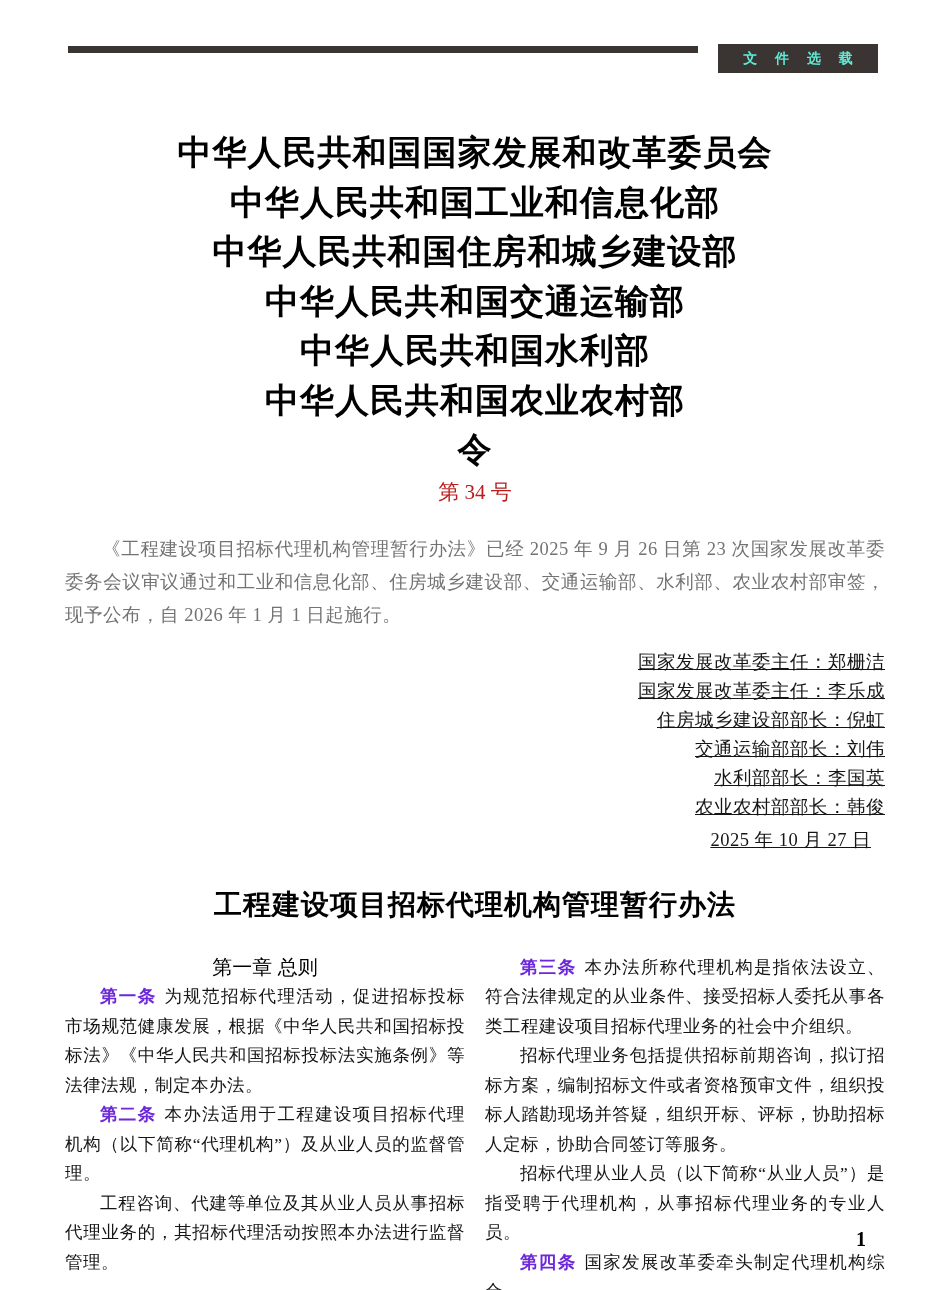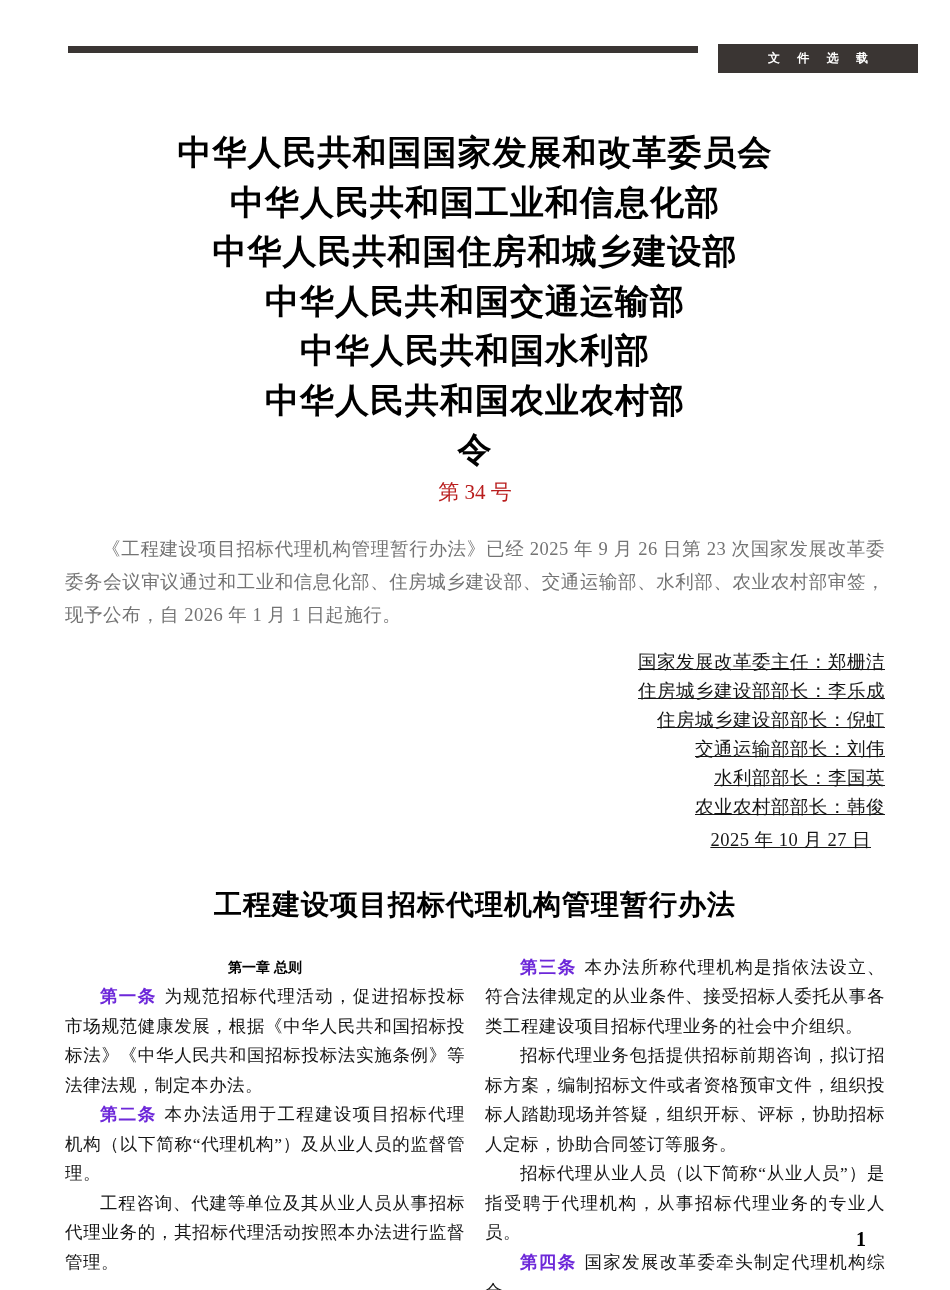--- a/index.html
+++ b/index.html
@@ -15,29 +15,29 @@
   
   .header-rule {
     position: absolute;
     left: 68px; top: 46px;
     width: 630px; height: 7px;
     background: #3a3533;
   }
   .header-tag {
     position: absolute;
     left: 718px; top: 44px;
-    width: 200px; height: 29px;
+    width: 160px; height: 29px;
     background: #3a3533;
-    color: #ffffff;
+    color: #5eead4;
     display: flex;
     align-items: center;
     justify-content: center;
     font-family: "Liberation Sans", "DejaVu Sans", sans-serif;
     font-weight: bold;
-    font-size: 12px;
+    font-size: 14px;
     letter-spacing: 7px;
     text-indent: 7px; 
     white-space: nowrap;
   }
   
   .content { padding: 16px 65px; }
   .decree-titles { padding-top: 112px; }
   .decree-title-line {
     font-size: 34px;
     font-weight: bold;
@@ -89,22 +89,22 @@
   }
   
   .columns {
     display: flex;
     gap: 20px;
     margin-top: 28px;
   }
   .col { flex: 1 1 0; min-width: 0; }
   .chapter-heading {
     font-family: "Liberation Sans", "DejaVu Sans", sans-serif;
-    font-weight: bold;
-    font-size: 14px;
+    font-weight: normal;
+    font-size: 20px;
     line-height: 29.5px;
     text-align: center;
     color: #000000;
   }
   .article {
     margin: 0;
     font-size: 17.5px;
     line-height: 29.5px;
     text-align: justify;
     text-justify: inter-ideograph;
@@ -149,21 +149,21 @@
       <div class="decree-title-line">中华人民共和国农业农村部</div>
       <div class="decree-title-line">令</div>
     </div>
 
     <div class="decree-number">第 34 号</div>
 
     <p class="announcement">《工程建设项目招标代理机构管理暂行办法》已经 2025 年 9 月 26 日第 23 次国家发展改革委委务会议审议通过和工业和信息化部、住房城乡建设部、交通运输部、水利部、农业农村部审签，现予公布，自 2026 年 1 月 1 日起施行。</p>
 
     <div class="signatures">
       <div class="signature-line">国家发展改革委主任：郑栅洁</div>
-      <div class="signature-line">住房城乡建设部部长：李乐成</div>
+      <div class="signature-line">国家发展改革委主任：李乐成</div>
       <div class="signature-line">住房城乡建设部部长：倪虹</div>
       <div class="signature-line">交通运输部部长：刘伟</div>
       <div class="signature-line">水利部部长：李国英</div>
       <div class="signature-line">农业农村部部长：韩俊</div>
       <div class="signature-date">2025 年 10 月 27 日</div>
     </div>
 
     <h2 class="reg-title">工程建设项目招标代理机构管理暂行办法</h2>
 
     <div class="columns">

